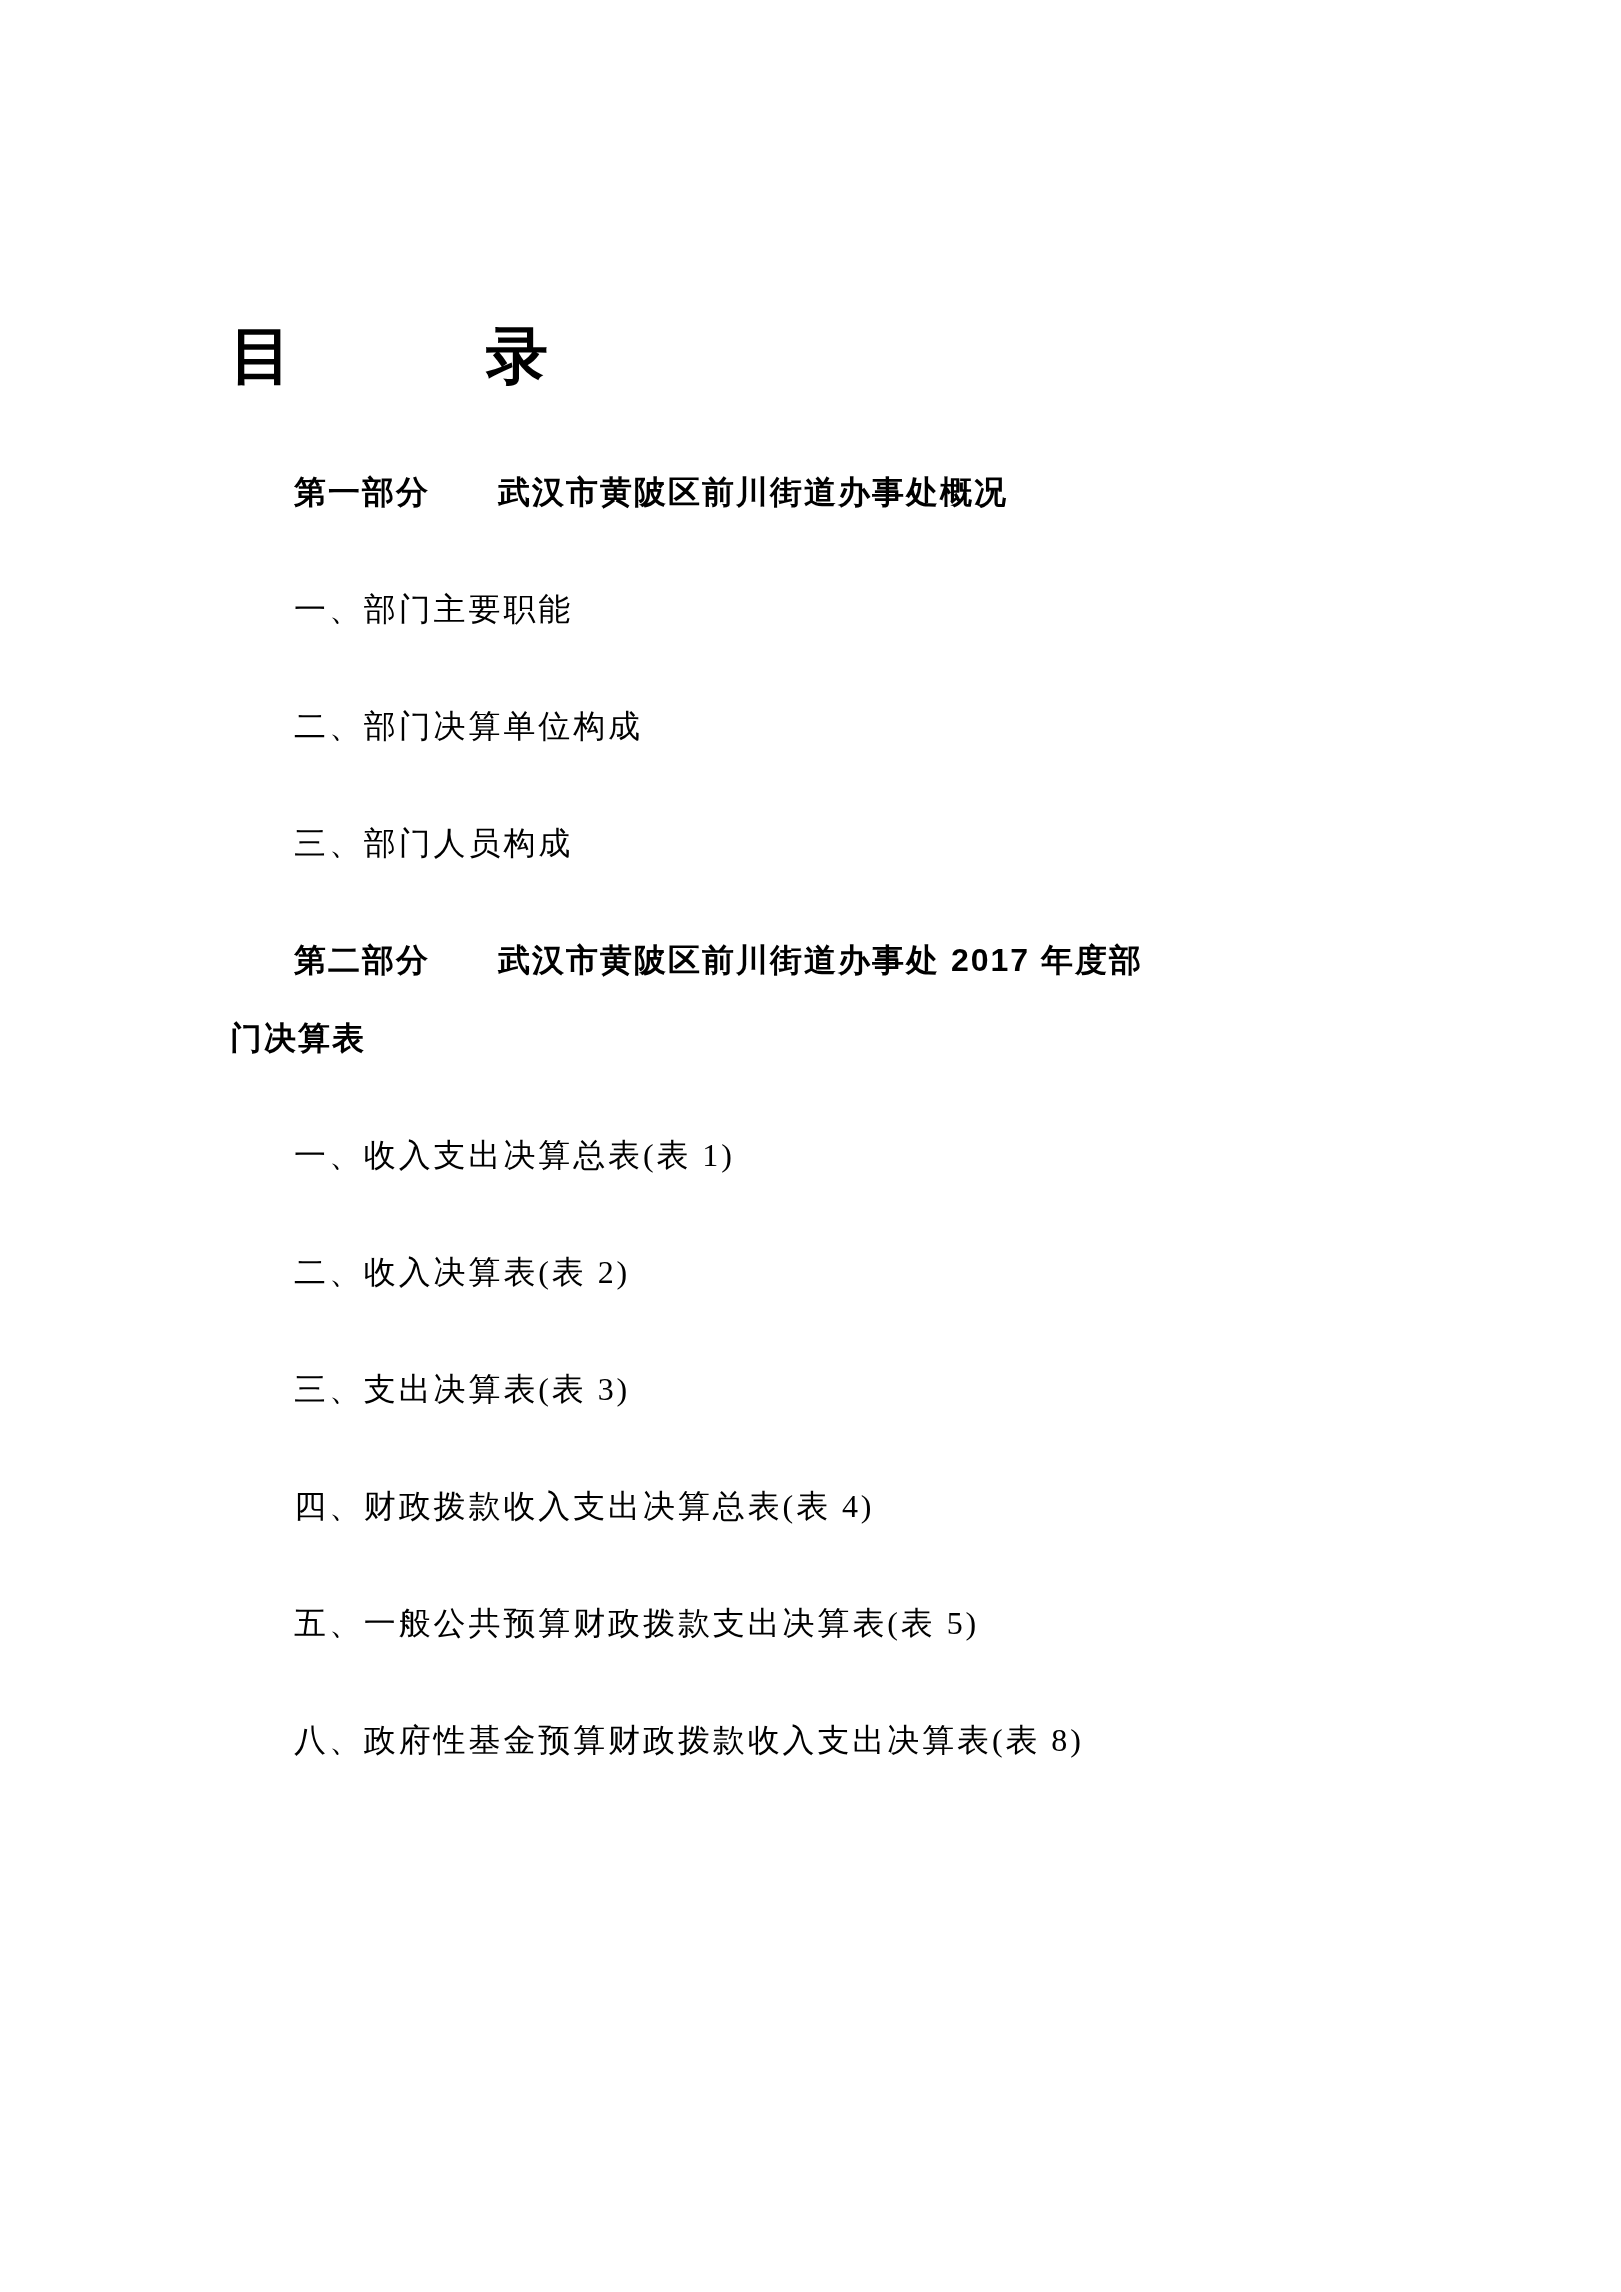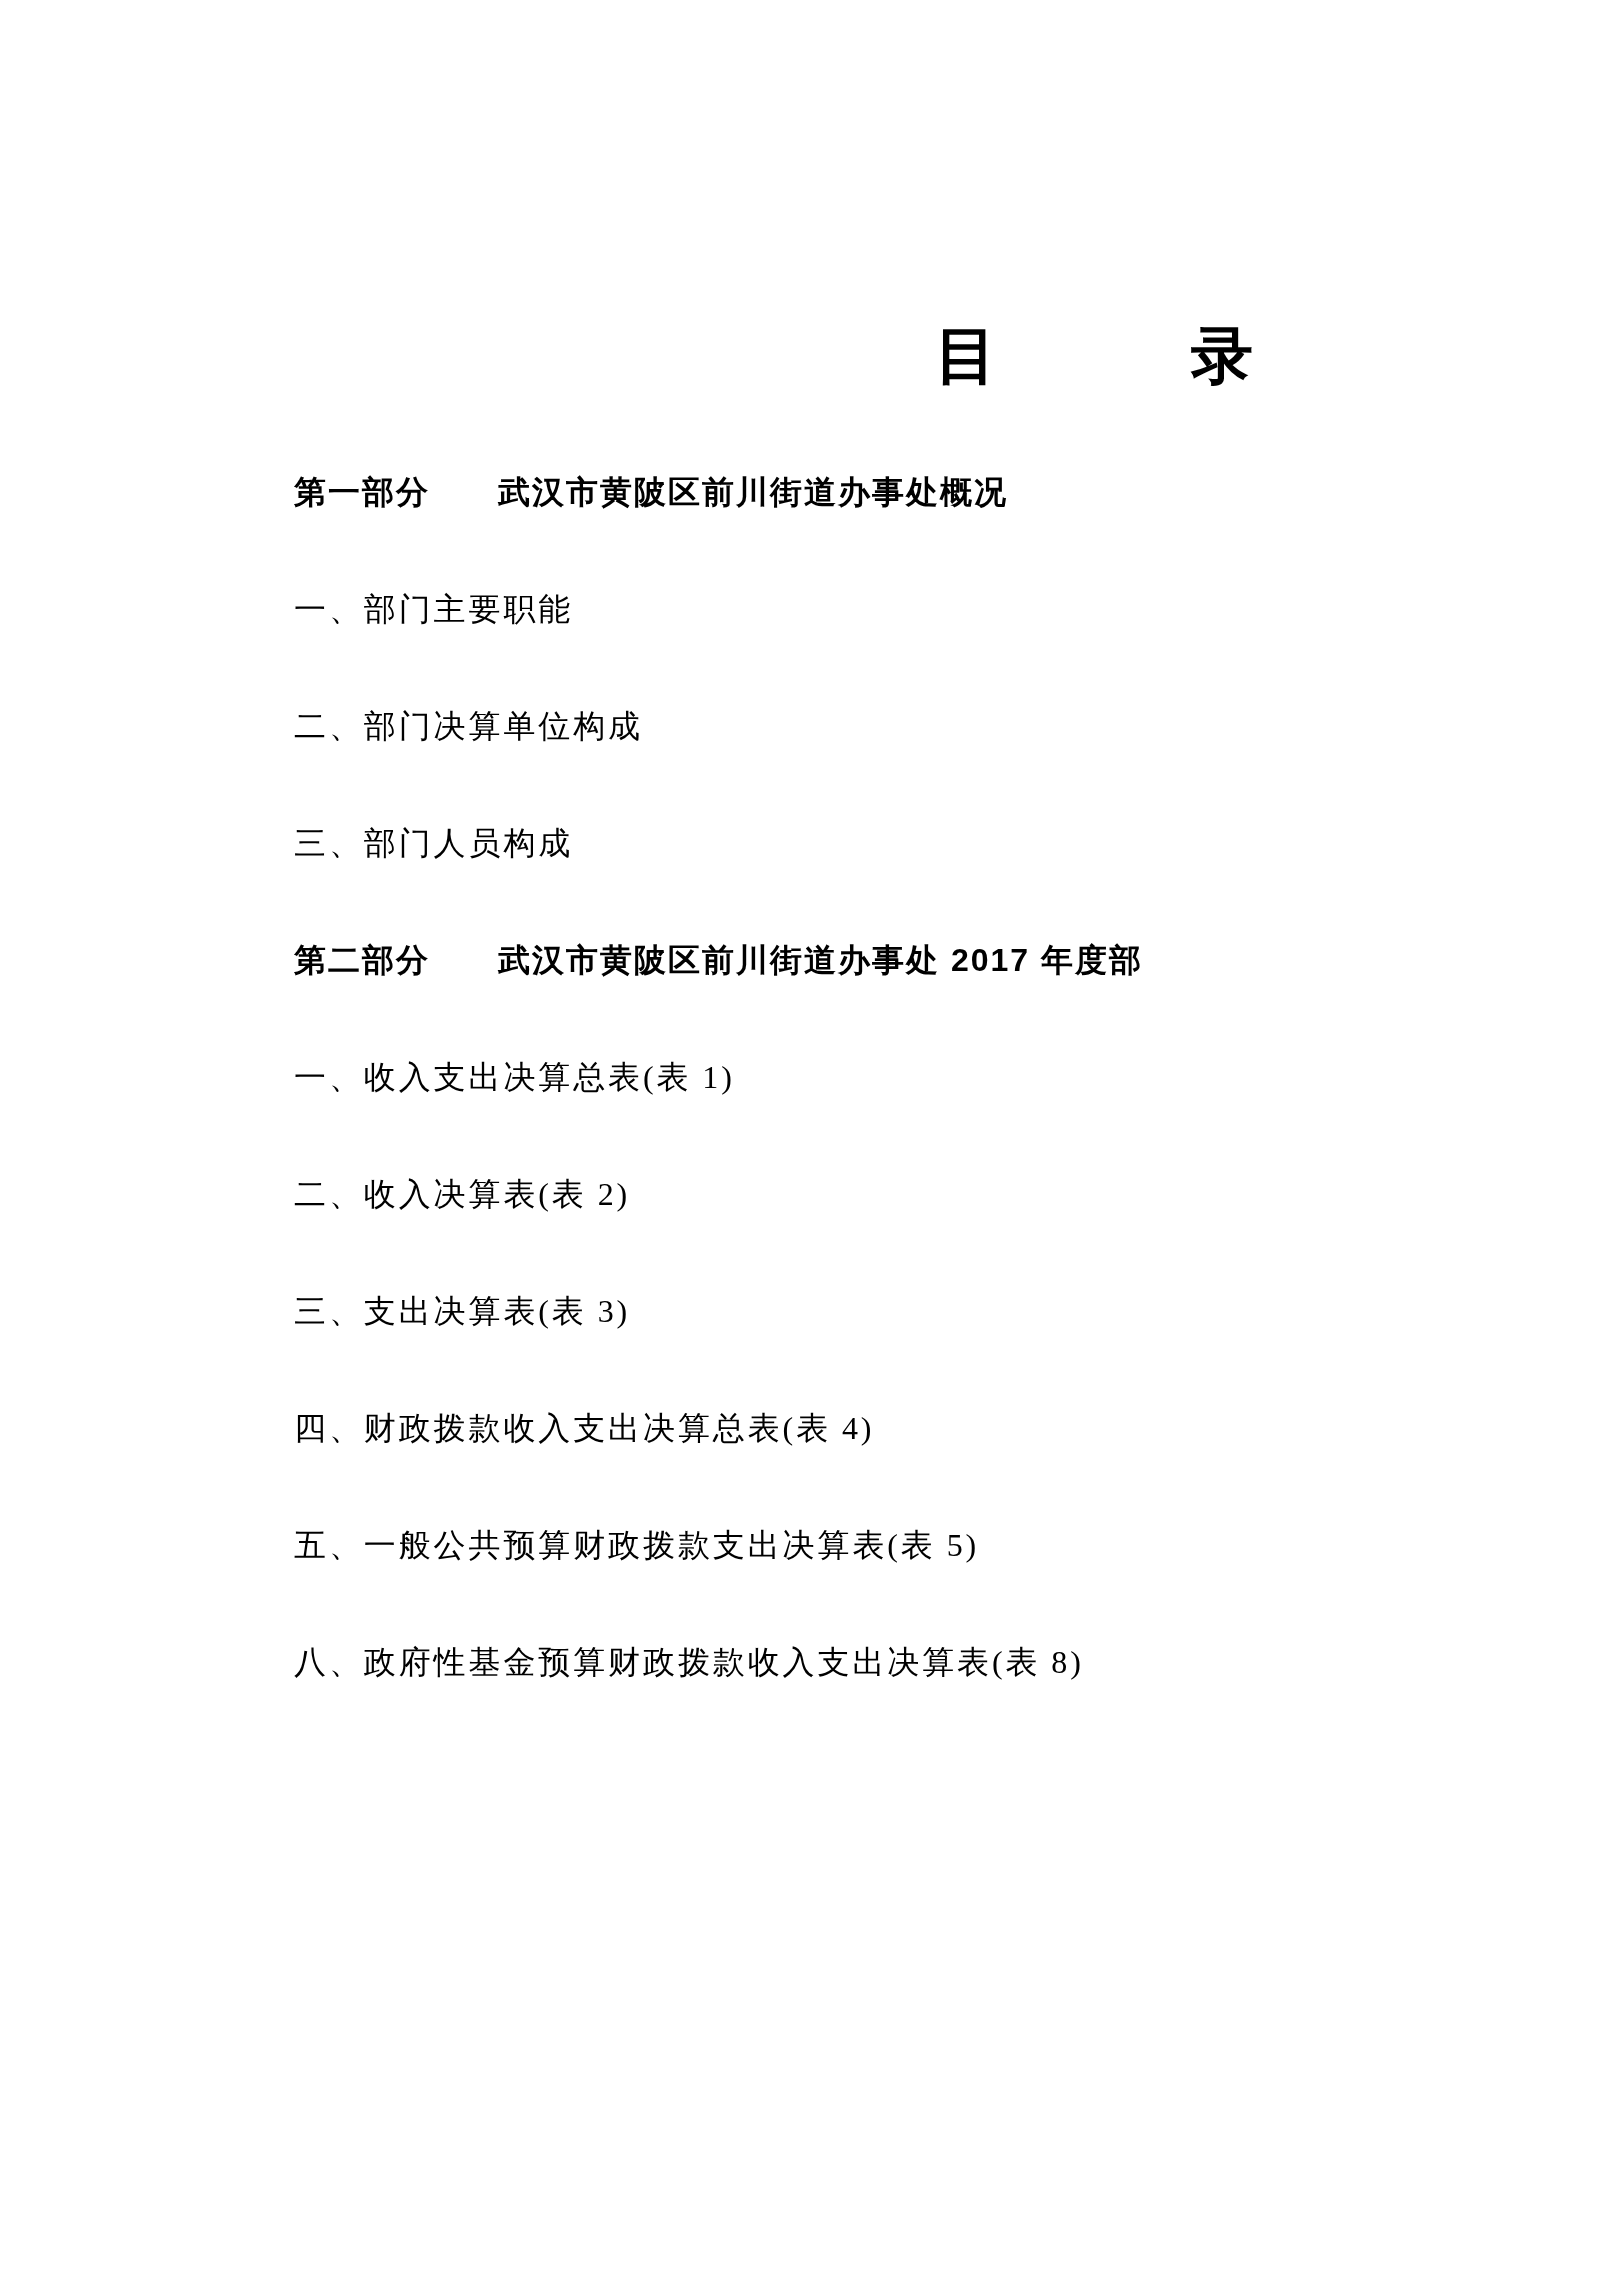--- a/index.html
+++ b/index.html
@@ -16,21 +16,21 @@
   }
   .page {
     box-sizing: border-box;
     width: 1621px;
     height: 2293px;
     padding: 325px 225px 0 230px;
   }
   .title {
     margin: 0;
     padding-right: 141px;
-    text-align: right;
+    text-align: left;
     font-family: "Liberation Sans", sans-serif;
     font-weight: bold;
     font-size: 62px;
     line-height: 1;
     letter-spacing: 2px;
   }
   .para {
     margin: 39px 0;
     font-size: 32px;
     line-height: 78px;
@@ -69,20 +69,21 @@
     <p class="para item ind line">一、部门主要职能</p>
 
     <p class="para item ind line">二、部门决算单位构成</p>
 
     <p class="para item ind line">三、部门人员构成</p>
   </section>
 
   <section>
     <p class="para heading">
       <span class="line ind">第二部分　　武汉市黄陂区前川街道办事处 2017 年度部</span>
+      <span class="line">门决算表</span>
     </p>
 
     <p class="para item ind line">一、收入支出决算总表(表 1)</p>
 
     <p class="para item ind line">二、收入决算表(表 2)</p>
 
     <p class="para item ind line">三、支出决算表(表 3)</p>
 
     <p class="para item ind line">四、财政拨款收入支出决算总表(表 4)</p>
 

